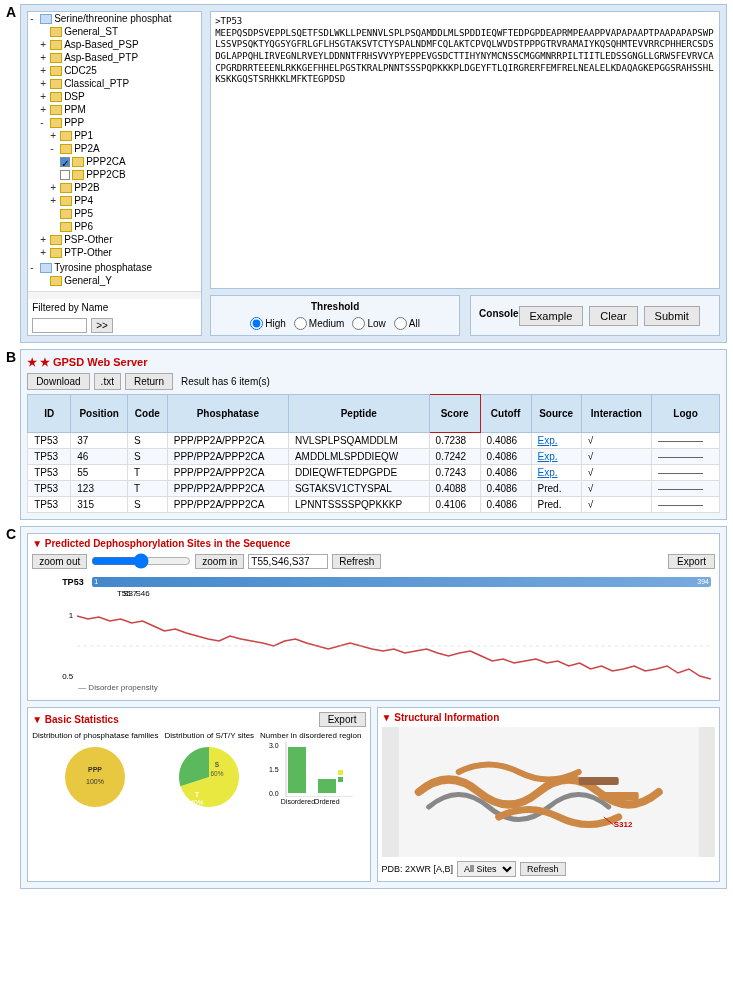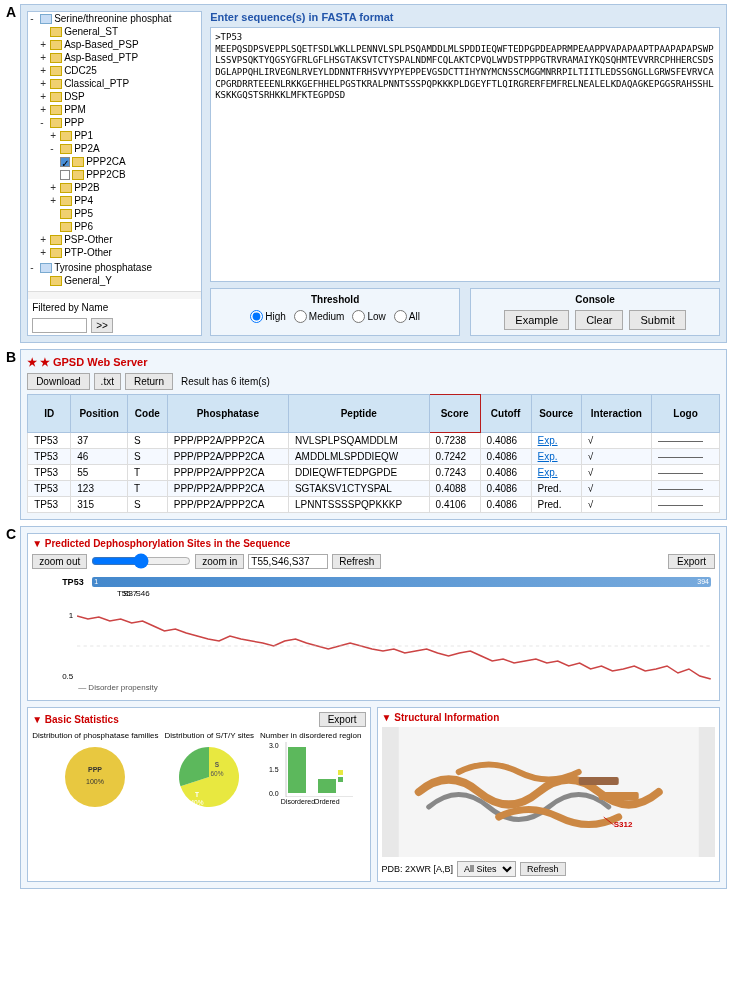--- a/index.html
+++ b/index.html
@@ -145,21 +145,20 @@
       <div style="padding:3px 4px; display:flex; align-items:flex-start; gap:4px;">
         <span style="font-size:10px;">Filtered by Name</span>
       </div>
       <div style="padding:2px 4px; display:flex; align-items:center; gap:4px;">
         <input type="text" style="width: 55px; border: 1px solid rgb(170, 170, 170); font-size: 10px; padding: 1px 2px;">
         <button style="padding:1px 4px; font-size:10px; border:1px solid #aaa; background:#e8e8e8; cursor:pointer;">&gt;&gt;</button>
       </div>
     </div>
 
     <div style="flex:1; display:flex; flex-direction:column;">
-      <div style="font-size:11px; font-weight:bold; color:#2255aa; margin-bottom:4px;">Enter sequence(s) in FASTA format</div>
       <textarea style="border: 1px solid rgb(170, 196, 224); background: rgb(255, 255, 255); flex: 1 1 0%; min-height: 200px; padding: 4px; font-family: monospace; font-size: 9px; line-height: 1.3; resize: none; width: 100%;">&gt;TP53
 MEEPQSDPSVEPPLSQETFSDLWKLLPENNVLSPLPSQAMDDLMLSPDDIEQWFTEDPGPDEAPRMPEAAPPVAPAPAAPTPAAPAPAPSWPLSSVPSQKTYQGSYGFRLGFLHSGTAKSVTCTYSPALNDMFCQLAKTCPVQLWVDSTPPPGTRVRАMAІYKQSQHMTEVVRRCPHHERCSDSDGLAPPQHLIRVEGNLRVEYLDDNNTFRHSVVYPYEPPEVGSDCTTIHYNYMCNSSCMGGMNRRPILTIITLEDSSGNGLLGRWSFEVRVCA CPGRDRRTEEENLRKKGEFHHELPGSTKRALPNNTSSSPQPKKKPLDGEYFTLQIRGRERFEMFRELNEALELKDAQAGKEPGGSRAHSSHLKSKKGQSTSRHKKLMFKTEGPDSD</textarea>
 
       <div style="margin-top:6px; display:flex; gap:10px; align-items:stretch;">
 
         <div style="flex:1; border:1px solid #aac4e0; background:#f0f6fc; padding:5px 8px; display:flex; flex-direction:column; align-items:center;">
           <div style="font-size:10px; font-weight:bold; margin-bottom:5px;">Threshold</div>
           <div style="display:flex; gap:8px; align-items:center;">
             <label style="display:flex; align-items:center; gap:2px; font-size:10px;">
               <input type="radio" name="threshold" checked="" style=""> High
@@ -169,21 +168,21 @@
             </label>
             <label style="display:flex; align-items:center; gap:2px; font-size:10px;">
               <input type="radio" name="threshold" style=""> Low
             </label>
             <label style="display:flex; align-items:center; gap:2px; font-size:10px;">
               <input type="radio" name="threshold" style=""> All
             </label>
           </div>
         </div>
 
-        <div style="flex:1; border:1px solid #aac4e0; background:#f0f6fc; padding:5px 8px; display:flex; flex-direction:column; align-items:center;">
+        <div style="flex:1; border:1px solid #aac4e0; background:#f0f6fc; padding:5px 8px; display:flex; flex-direction:row; align-items:center;">
           <div style="font-size:10px; font-weight:bold; margin-bottom:5px;">Console</div>
           <div style="display:flex; gap:6px;">
             <button style="padding:3px 10px; font-size:11px; border:1px solid #aaa; background:#e8e8e8; cursor:pointer;">Example</button>
             <button style="padding:3px 10px; font-size:11px; border:1px solid #aaa; background:#e8e8e8; cursor:pointer;">Clear</button>
             <button style="padding:3px 10px; font-size:11px; border:1px solid #aaa; background:#e8e8e8; cursor:pointer;">Submit</button>
           </div>
         </div>
       </div>
     </div>
   </div>

